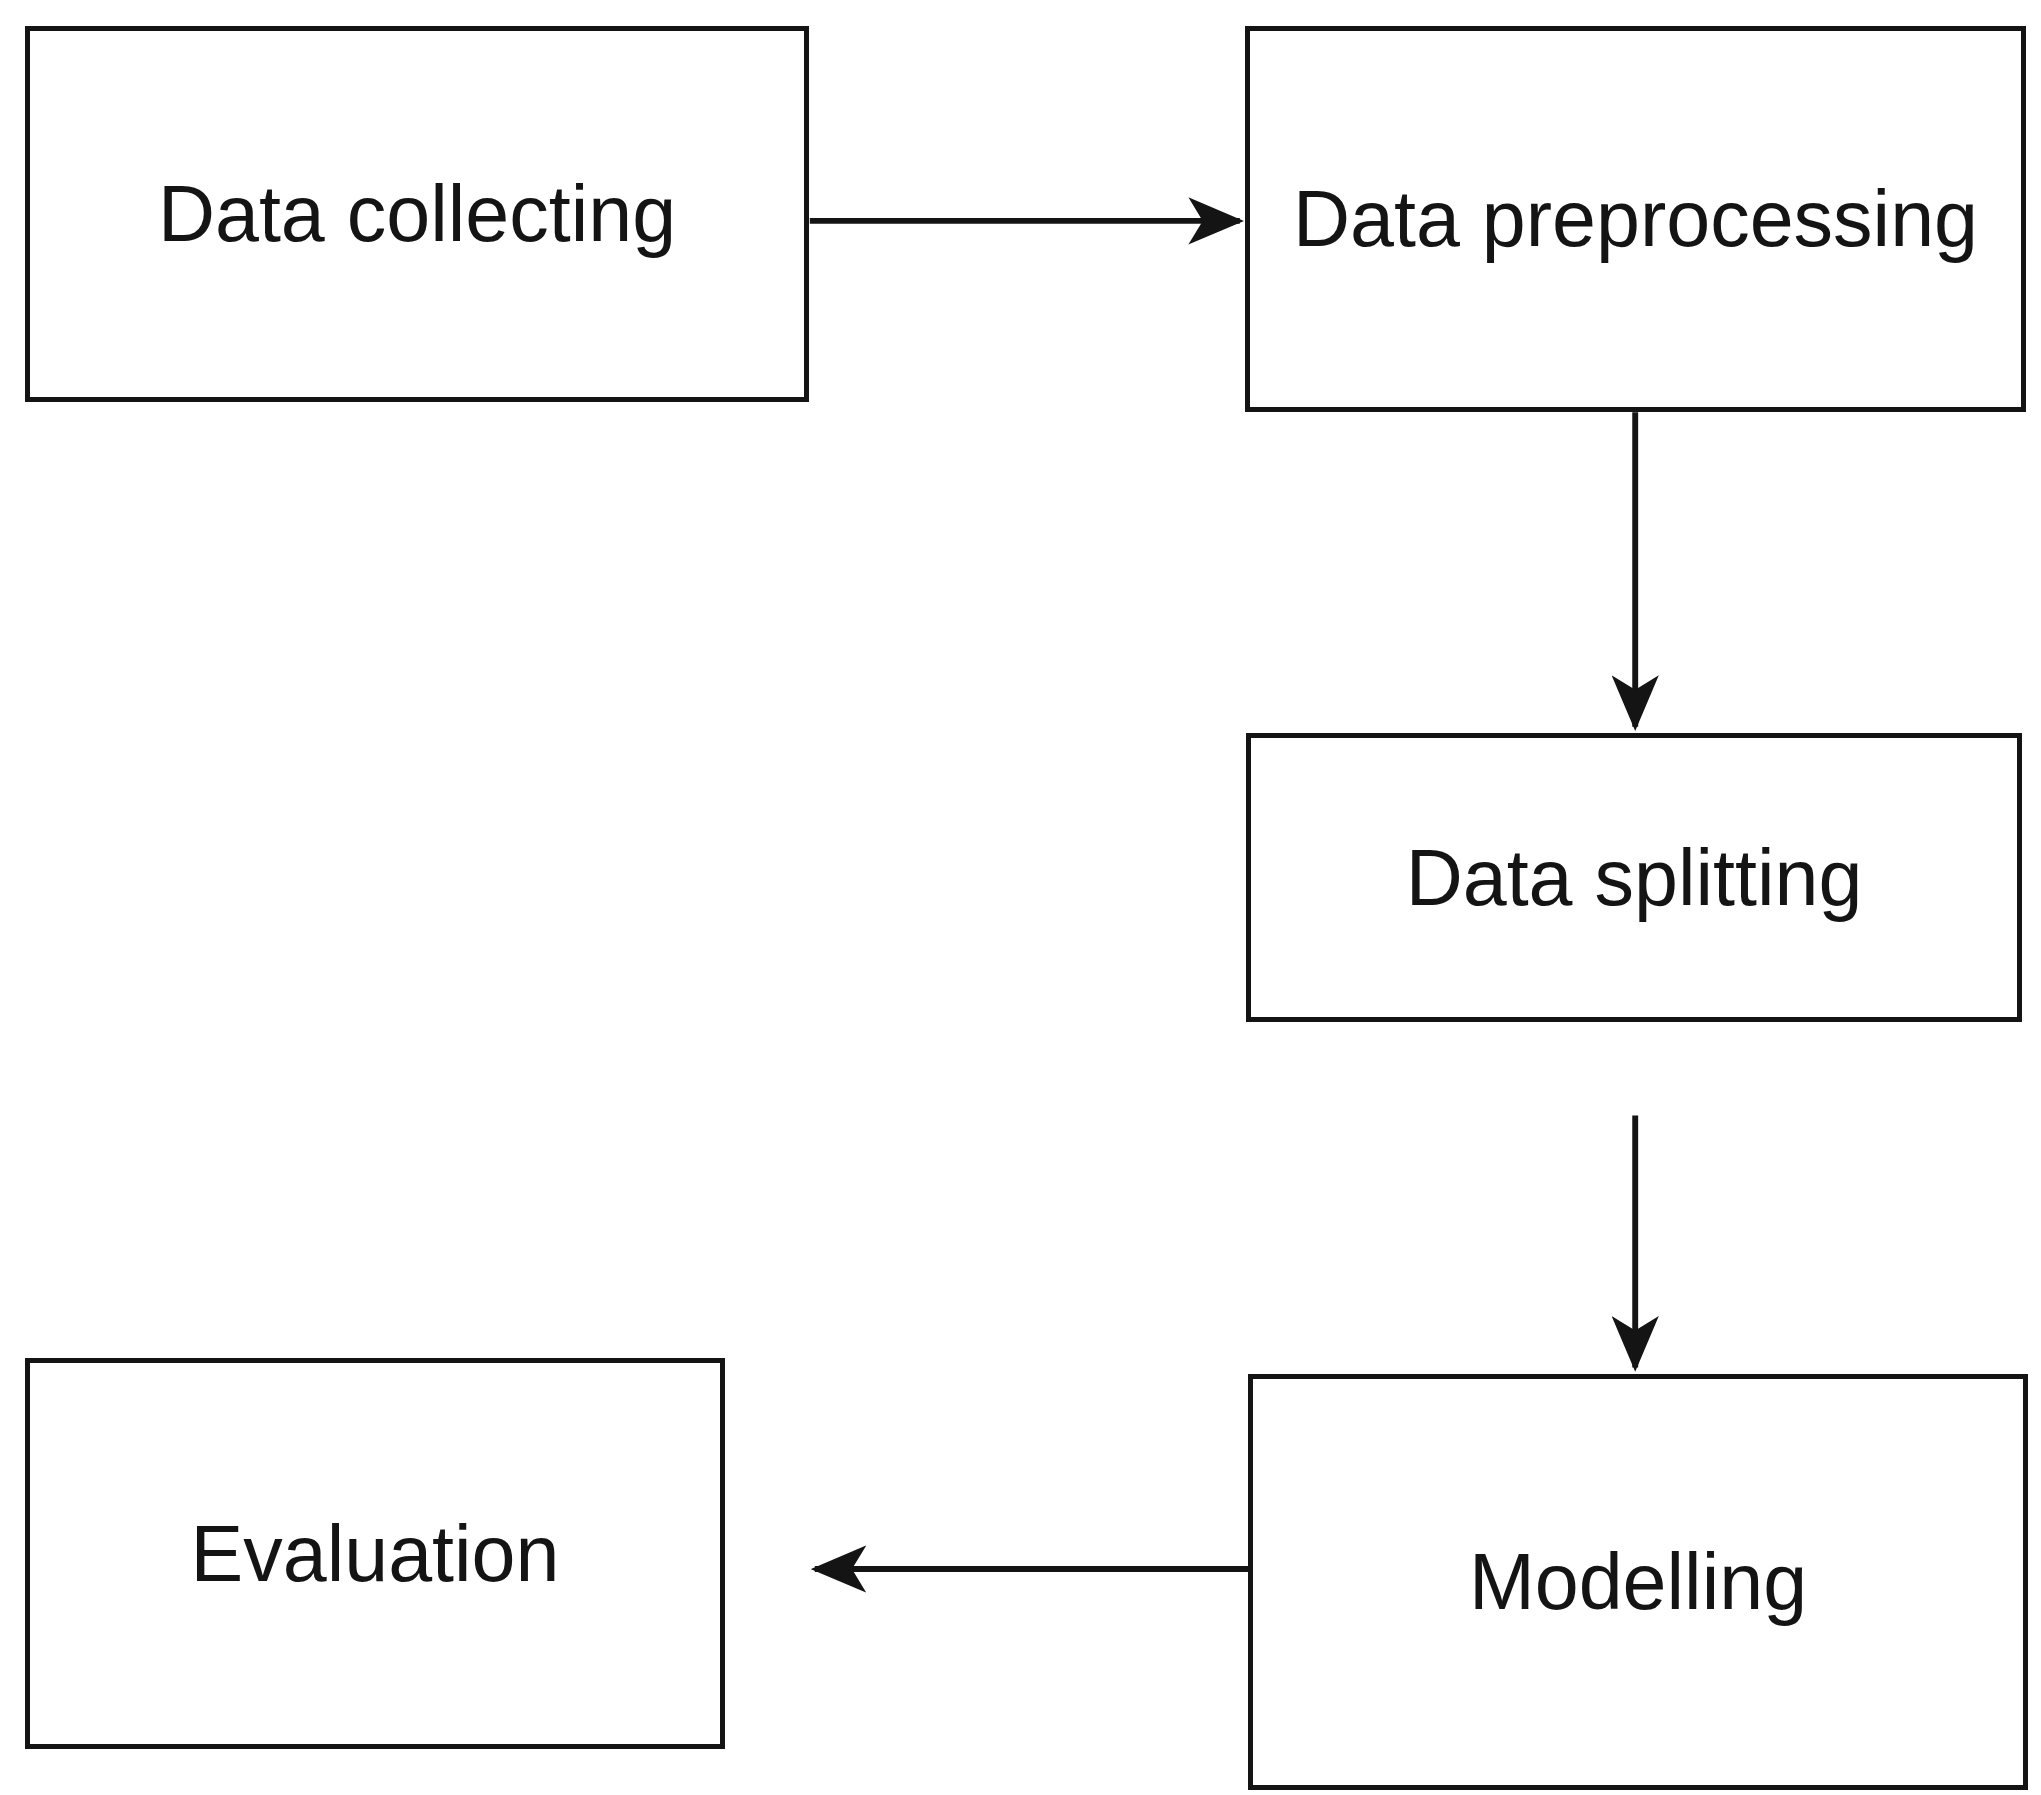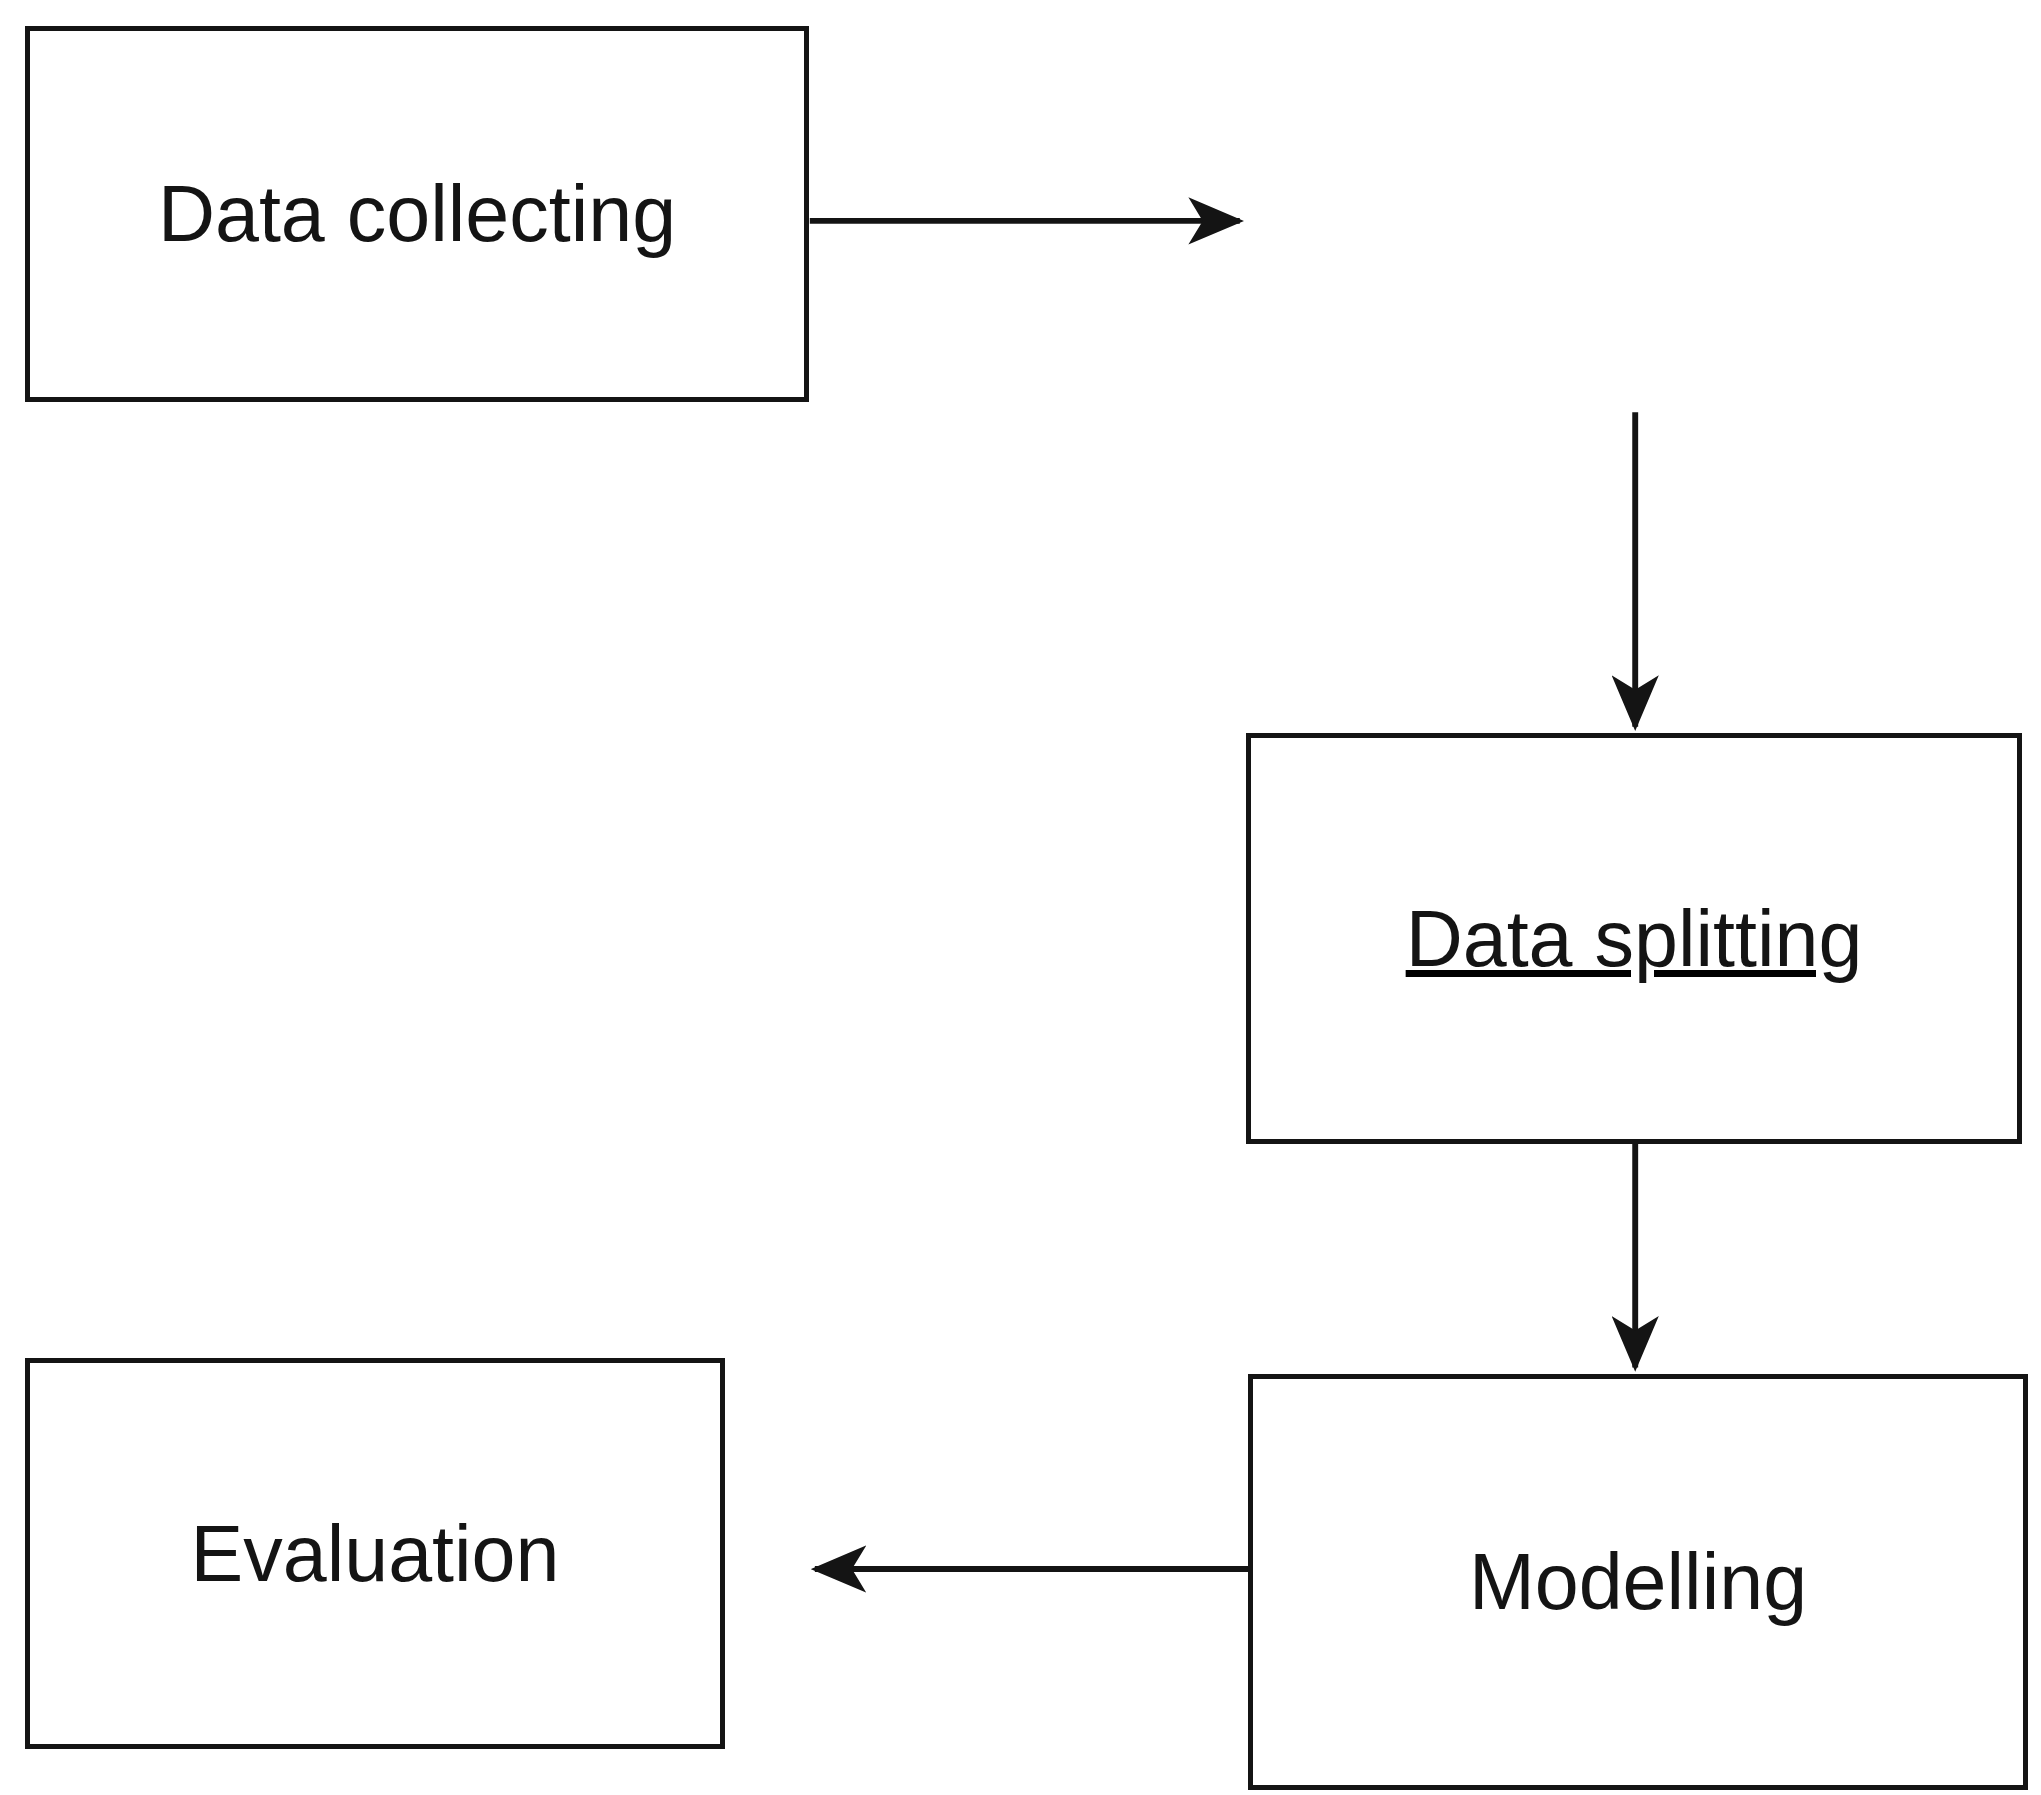--- a/index.html
+++ b/index.html
@@ -26,21 +26,21 @@
   }
   .node .label {
     font-size: 79px;
     font-weight: 400;
     color: #141414;
     letter-spacing: 0px;
     white-space: nowrap;
   }
   #node-data-collecting    { left: 25px;   top: 26px;   width: 784px; height: 376px; }
   #node-data-preprocessing { left: 1245px; top: 26px;   width: 781px; height: 386px; }
-  #node-data-splitting     { left: 1246px; top: 733px;  width: 776px; height: 411px; text-decoration: underline; }
+  #node-data-splitting     { left: 1246px; top: 733px;  width: 776px; height: 289px; }
   #node-modelling          { left: 1248px; top: 1374px; width: 780px; height: 416px; }
   #node-evaluation         { left: 25px;   top: 1358px; width: 700px; height: 391px; }
   .edges-layer {
     position: absolute;
     left: 0;
     top: 0;
     width: 2042px;
     height: 1795px;
     pointer-events: none;
   }
@@ -64,20 +64,23 @@
     <line class="edge-line" x1="960" y1="262" x2="1470" y2="262" marker-end="url(#arrowhead)"></line>
     <line class="edge-line" x1="1939" y1="489" x2="1939" y2="862" marker-end="url(#arrowhead)"></line>
     <line class="edge-line" x1="1939" y1="1323" x2="1939" y2="1622" marker-end="url(#arrowhead)"></line>
     <line class="edge-line" x1="1480" y1="1861" x2="966" y2="1861" marker-end="url(#arrowhead)"></line>
   </svg>
 
   <div class="node" id="node-data-collecting">
     <span class="label">Data collecting</span>
   </div>
 
+  <div class="node" id="node-data-preprocessing">
+    <span class="label">Data preprocessing</span>
+  </div>
 
   <div class="node" id="node-data-splitting">
     <span class="label">Data splitting</span>
   </div>
 
   <div class="node" id="node-modelling">
     <span class="label">Modelling</span>
   </div>
 
   <div class="node" id="node-evaluation">

